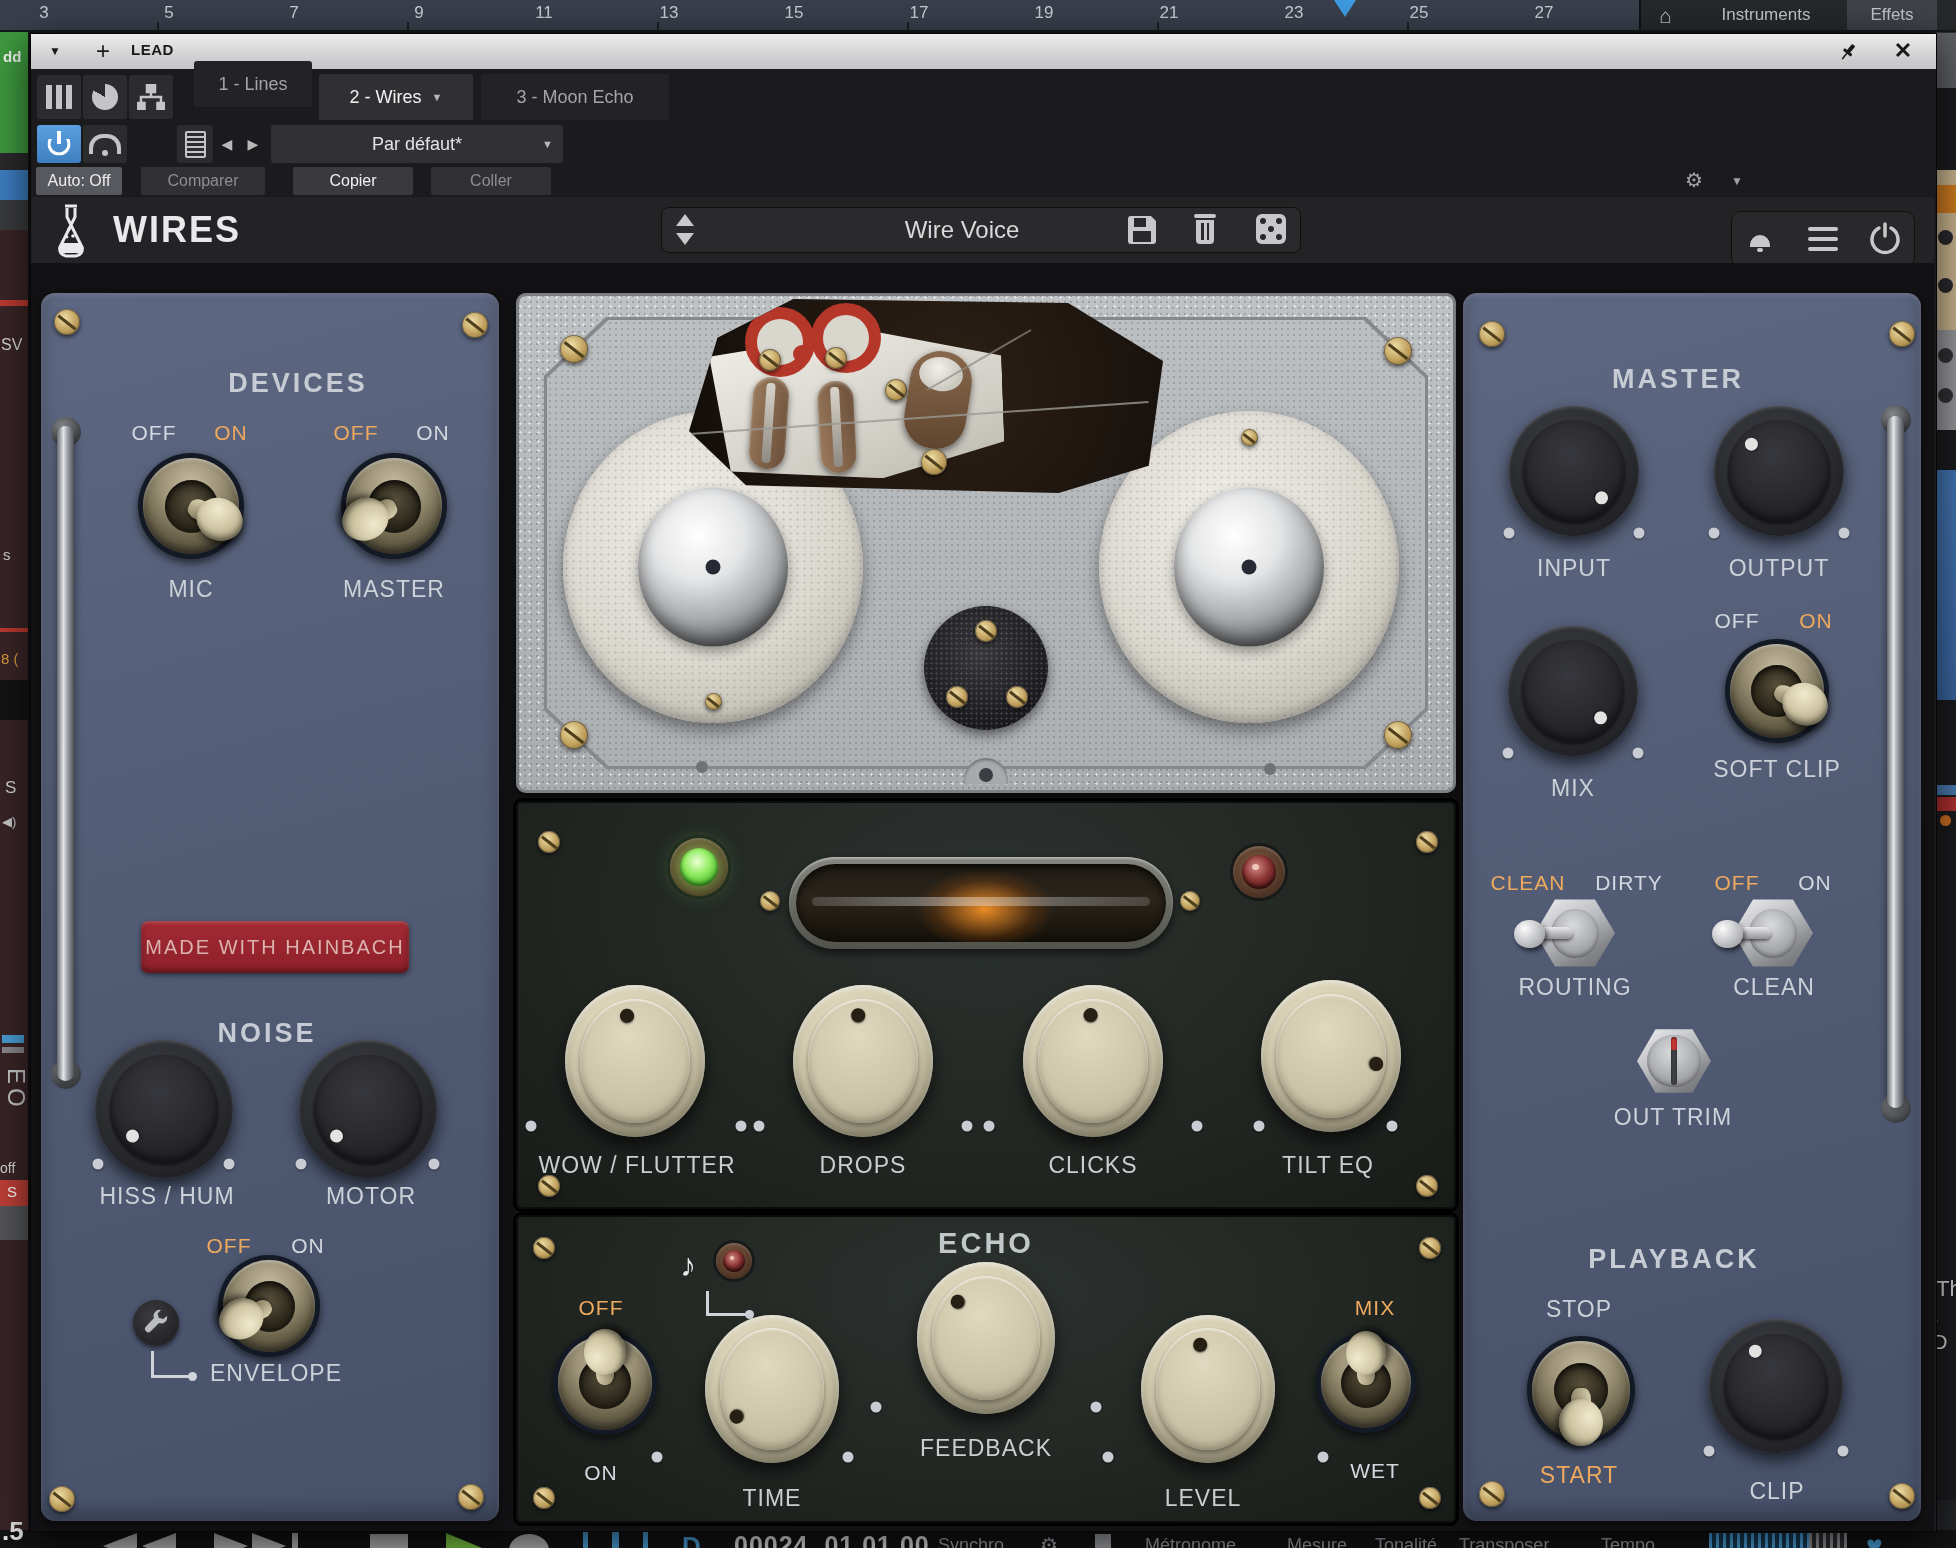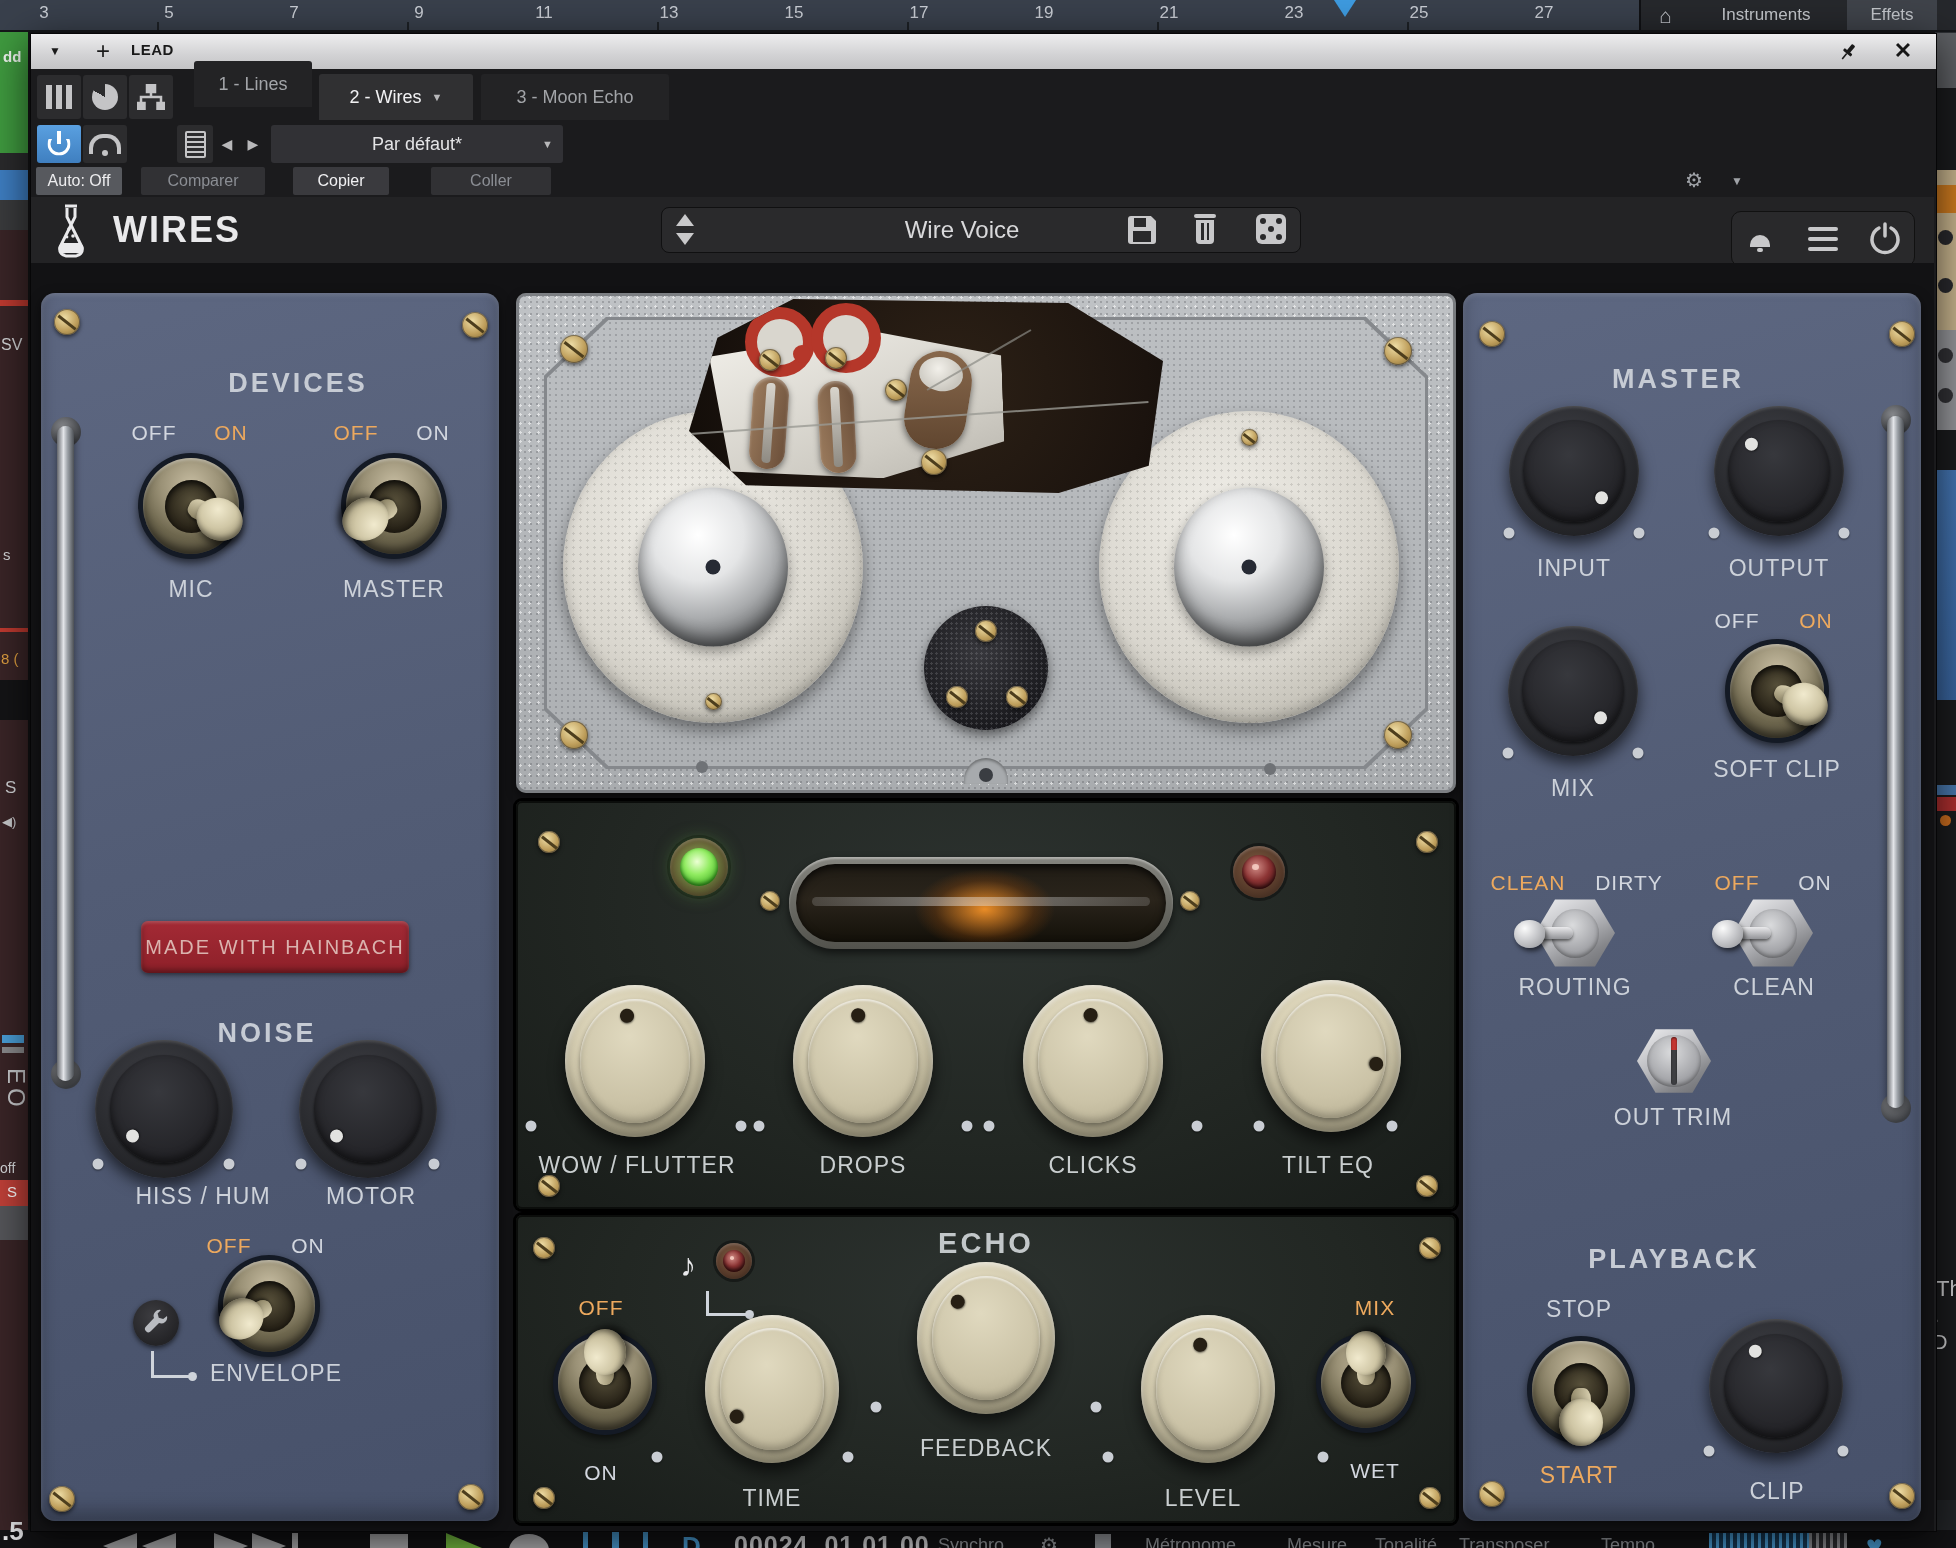--- a/index.html
+++ b/index.html
@@ -278,21 +278,21 @@
       <span class="abs ctr nowrap" style="left:146px;top:19px;font-size:18px;color:#e4e4e6;">Par défaut*</span>
       <span class="abs" style="right:10px;top:13px;font-size:11px;color:#b8b8ba;">▼</span>
     </div>
 
     <div class="abs chip" style="left:5px;top:133px;width:86px;background:#57595e;color:#ededef;">
         <span>Auto: Off</span>
       </div>
     <div class="abs chip" style="left:110px;top:133px;width:124px;background:#313134;color:#8b8e94;">
         <span>Comparer</span>
       </div>
-    <div class="abs chip" style="left:262px;top:133px;width:96px;background:#3a3a3e;color:#f0f0f2;">
+    <div class="abs chip" style="left:262px;top:133px;width:120px;background:#3a3a3e;color:#f0f0f2;">
         <span>Copier</span>
       </div>
     <div class="abs chip" style="left:400px;top:133px;width:120px;background:#313134;color:#8b8e94;">
         <span>Coller</span>
       </div>
     <span class="abs ctr" style="left:1663px;top:146px;font-size:20px;color:#a0a3a8;">⚙</span>
     <span class="abs ctr" style="left:1706px;top:147px;font-size:12px;color:#a0a3a8;">▼</span>
 
     <div class="abs phead">
       <svg class="abs" style="left:20px;top:6px;" width="40" height="56" viewBox="0 0 40 56">
@@ -399,21 +399,21 @@
       <div class="abs ctr knob knob-dark" style="left:327px;top:816px;width:138px;height:138px;">
         <div class="face"></div>
           <div class="ptr" style="transform: rotate(-130deg);">
             <i></i>
           </div>
       </div>
       <div class="abs ctr mdot" style="left:57px;top:871px;"></div>
       <div class="abs ctr mdot" style="left:188px;top:871px;"></div>
       <div class="abs ctr mdot" style="left:260px;top:871px;"></div>
       <div class="abs ctr mdot" style="left:393px;top:871px;"></div>
-      <span class="abs ctr lbl" style="left:126px;top:903px;margin-left:36px;">HISS / HUM</span>
+      <span class="abs ctr lbl" style="left:126px;top:903px;">HISS / HUM</span>
       <span class="abs ctr lbl" style="left:330px;top:903px;">MOTOR</span>
 
       <span class="abs ctr oo on" style="left:188px;top:953px;">OFF</span>
       <span class="abs ctr oo" style="left:267px;top:953px;">ON</span>
       <div class="abs ctr vtoggle" style="left:228px;top:1013px;width:102px;height:102px;">
         <div class="vt-ring"></div>
           <div class="vt-hole"></div>
         <div class="vt-lever" style="transform:rotate(155deg);">
             <i class="vt-shaft"></i>
             <i class="vt-ball"></i>

